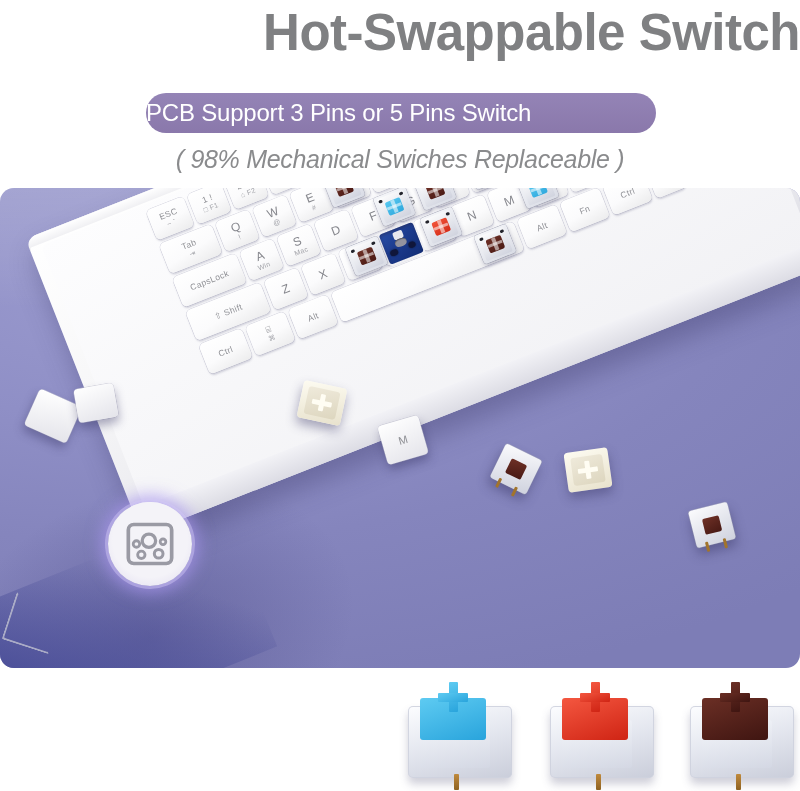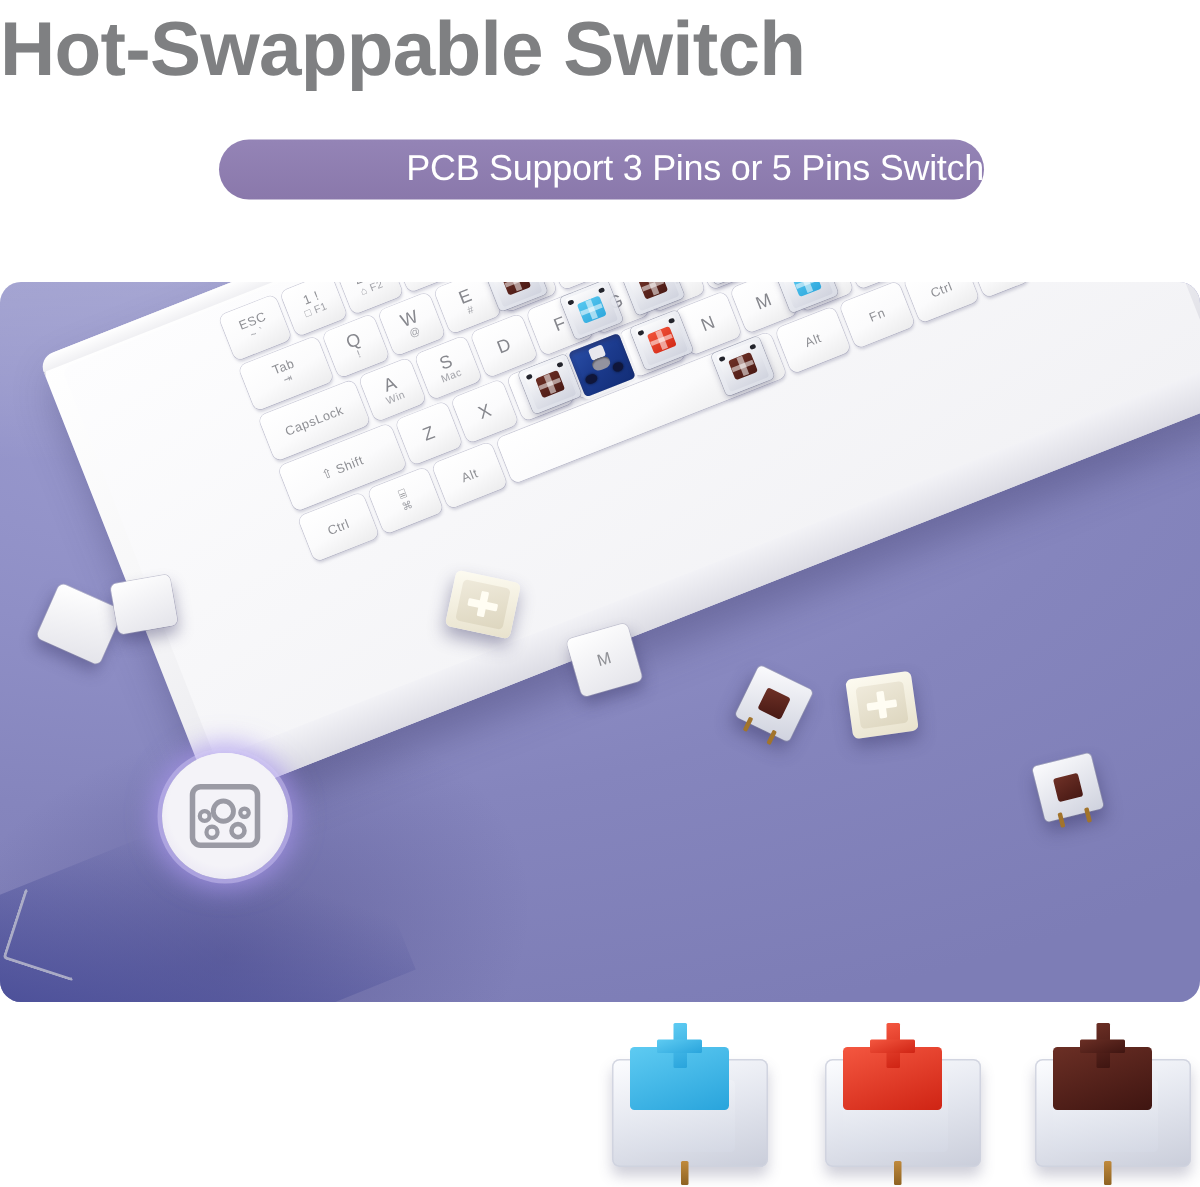--- a/index.html
+++ b/index.html
@@ -1,27 +1,27 @@
 <!DOCTYPE html>
 <html><head>
 <meta charset="utf-8">
 <style>
   html,body{margin:0;padding:0;background:#fff;}
   body{width:800px;height:791px;overflow:hidden;
        font-family:"Liberation Sans","DejaVu Sans",sans-serif;}
   .page{position:relative;width:800px;height:791px;background:#ffffff;}
 
   
-  .title{position:absolute;left:0;top:2px;width:800px;text-align:left;
+  .title{position:absolute;left:0;top:2px;width:800px;text-align:right;
          font-size:51px;font-weight:700;color:#7f8082;letter-spacing:-0.5px;
          line-height:62px;}
   .pill{position:absolute;left:146px;top:93px;width:510px;height:40px;
         border-radius:20px;background:#8e7cb0;
         background:linear-gradient(180deg,#9484b6 0%,#8a78ab 100%);
-        display:flex;align-items:center;justify-content:flex-end;}
+        display:flex;align-items:center;justify-content:flex-start;}
   .pill span{color:#ffffff;font-size:24px;font-weight:500;letter-spacing:-0.2px;}
   .subtitle{position:absolute;left:0;top:145px;width:800px;text-align:center;
             font-size:25px;font-style:italic;color:#8a8b8d;letter-spacing:-0.3px;}
 
   
   .photo{position:absolute;left:0;top:188px;width:800px;height:480px;
          border-radius:14px;overflow:hidden;
          background:
            radial-gradient(120% 90% at 18% 18%, #9a9ace 0%, #8f8fc6 34%, #8585bd 62%, #7d7db6 100%);
   }
@@ -153,20 +153,21 @@
 <body>
 
 <div class="page">
 
   <div class="title">Hot-Swappable Switch</div>
 
   <div class="pill">
     <span>PCB Support 3 Pins or 5 Pins Switch</span>
   </div>
 
+  <div class="subtitle">( 98% Mechanical Swiches Replaceable )</div>
 
   <div class="photo">
     <div class="topsheen"></div>
     <div class="darkcorner"></div>
     <div class="blcorner"></div>
 
     <div class="kb">
       <div class="kbcase">
         <div class="kbtop"></div>
         <div class="kbplate"></div>

